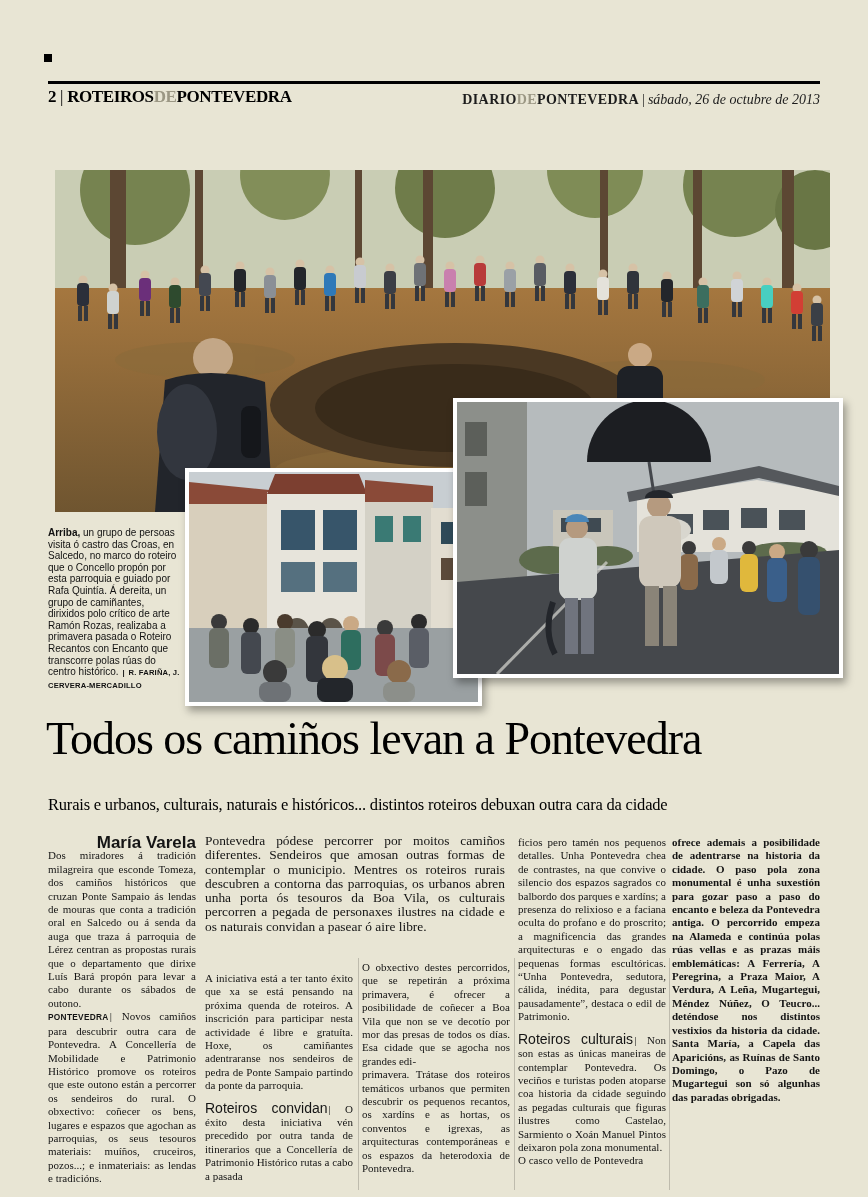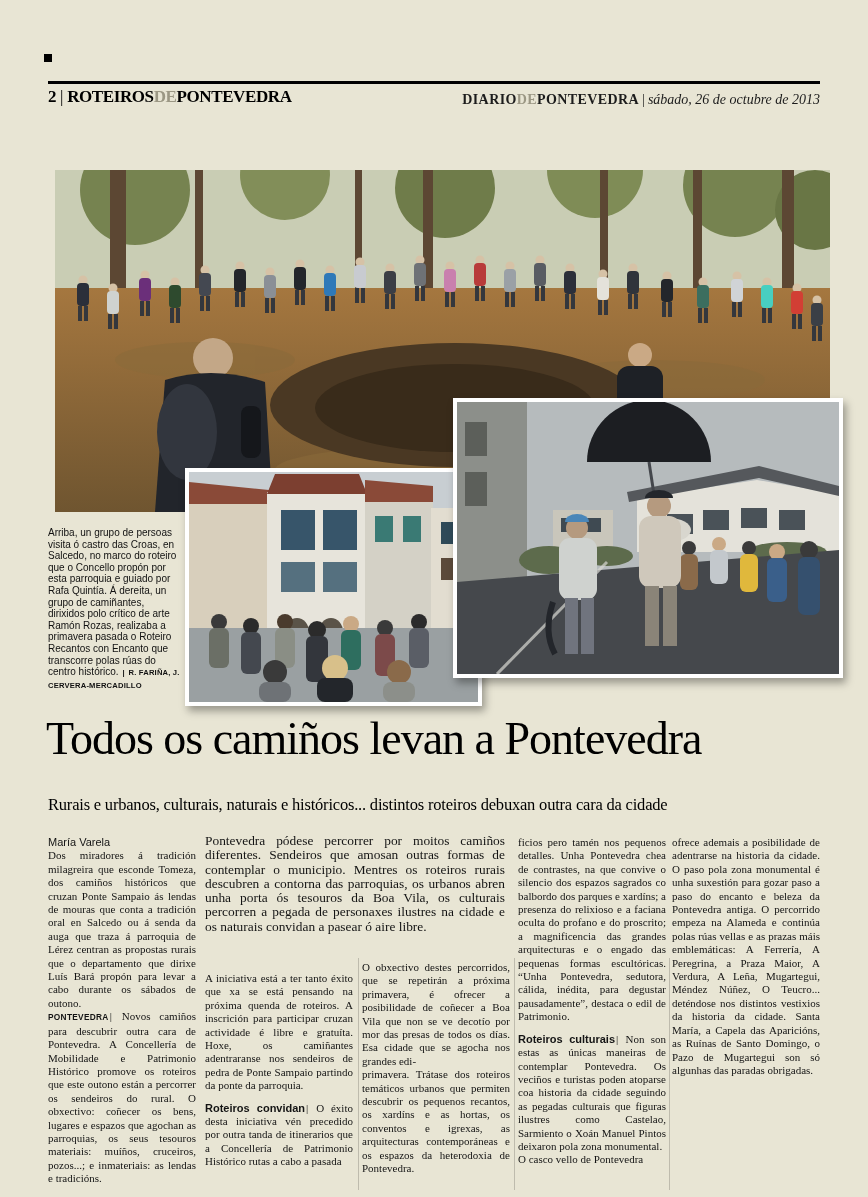--- a/index.html
+++ b/index.html
@@ -21,42 +21,42 @@
   
   .photo{position:absolute;overflow:hidden;}
   .photo svg{display:block;}
   .inset{background:#fff;padding:4px;box-shadow:3px 5px 8px rgba(0,0,0,.35);}
   #photo-main{left:55px;top:170px;width:775px;height:342px;}
   #photo-square{left:185px;top:468px;}
   #photo-rain{left:453px;top:398px;}
 
   
   .caption{font-family:"Liberation Sans",sans-serif;font-size:10px;line-height:11.6px;color:#111;}
-  .caption b{font-weight:normal;margin-top:22px;}
+  .caption b{font-weight:bold;margin-top:22px;}
   .caption .credit{font-size:7.6px;font-weight:bold;letter-spacing:.2px;}
   .caption .csep{padding:0 1px;}
   #caption-left{position:absolute;left:48px;top:527px;width:132px;}
   #caption-right{position:absolute;left:506px;top:686px;width:330px;}
 
   
   #headline{position:absolute;left:46px;top:714px;width:790px;font-size:46px;line-height:50px;letter-spacing:-1px;color:#000;font-weight:400;}
   #subheadline{position:absolute;left:48px;top:795px;width:780px;font-size:16.5px;letter-spacing:-0.2px;color:#000;}
 
   
   .col{position:absolute;width:148px;font-size:11px;line-height:13.4px;text-align:justify;}
   .col p{margin:0;}
   #col1{left:48px;top:836px;}
   #lede{position:absolute;left:205px;top:834px;width:300px;font-size:13.4px;line-height:14.3px;text-align:justify;}
   #col2{left:205px;top:972px;}
   #col3{left:362px;top:961px;}
   #col4{left:518px;top:836px;}
-  #col5{left:672px;top:836px;}
-  .author{font-family:"Liberation Sans",sans-serif;font-weight:normal;font-size:11px;margin:0 0 3px 0;text-align:left;}
+  #col5{left:672px;top:836px;font-weight:bold;}
+  .author{font-family:"Liberation Sans",sans-serif;font-weight:bold;font-size:17px;margin:0 0 3px 0;text-align:right;}
   .runhead{font-family:"Liberation Sans",sans-serif;font-weight:bold;font-size:8.3px;letter-spacing:.3px;}
-  .subhead-run{font-family:"Liberation Sans",sans-serif;font-weight:bold;font-size:11px;margin-top:8px;}
+  .subhead-run{font-family:"Liberation Sans",sans-serif;font-weight:normal;font-size:14px;margin-top:8px;}
   .subhead-para{margin-top:9px !important;}
   .runsep{padding:0 1px;}
   .end-mark{font-size:9px;}
 
   .col-rule{position:absolute;top:958px;width:1px;height:232px;background:rgba(0,0,0,.18);}
 </style>
 </head>
 <body>
 
 <div id="page">
@@ -282,21 +282,21 @@
   <div id="col1" class="col">
     <p class="author">María Varela</p>
     <p>Dos miradores á tradición milagreira que esconde Tomeza, dos camiños históricos que cruzan Ponte Sampaio ás lendas de mouras que conta a tradición oral en Salcedo ou á senda da auga que traza á parroquia de Lérez centran as propostas rurais que o departamento que dirixe Luís Bará propón para levar a cabo durante os sábados de outono.</p>
     <p>
       <span class="runhead">PONTEVEDRA</span><span class="runsep">|</span>
       <span>Novos camiños para descubrir outra cara de Pontevedra. A Concellería de Mobilidade e Patrimonio Histórico promove os roteiros que este outono están a percorrer os sendeiros do rural. O obxectivo: coñecer os bens, lugares e espazos que agochan as parroquias, os seus tesouros materiais: muíños, cruceiros, pozos...; e inmateriais: as lendas e tradicións.</span>
     </p>
   </div>
 
   <div id="col2" class="col">
-    <p>A iniciativa está a ter tanto éxito que xa se está pensando na próxima quenda de roteiros. A inscrición para participar cruzan actividade é libre e gratuíta. Hoxe, os camiñantes adentraranse nos sendeiros de pedra de Ponte Sampaio partindo da ponte da parroquia.</p>
+    <p>A iniciativa está a ter tanto éxito que xa se está pensando na próxima quenda de roteiros. A inscrición para participar nesta actividade é libre e gratuíta. Hoxe, os camiñantes adentraranse nos sendeiros de pedra de Ponte Sampaio partindo da ponte da parroquia.</p>
     <p class="subhead-para">
       <span class="subhead-run">Roteiros convidan</span><span class="runsep">|</span>
       <span>O éxito desta iniciativa vén precedido por outra tanda de itinerarios que a Concellería de Patrimonio Histórico rutas a cabo a pasada</span>
     </p>
   </div>
 
   <div id="col3" class="col">
     <p>O obxectivo destes percorridos, que se repetirán a próxima primavera, é ofrecer a posibilidade de coñecer a Boa Vila que non se ve decotío por mor das presas de todos os días. Esa cidade que se agocha nos grandes edi-</p>
     <p>primavera. Trátase dos roteiros temáticos urbanos que permiten descubrir os pequenos recantos, os xardíns e as hortas, os conventos e igrexas, as arquitecturas contemporáneas e os espazos da heterodoxia de Pontevedra.</p>
   </div>

